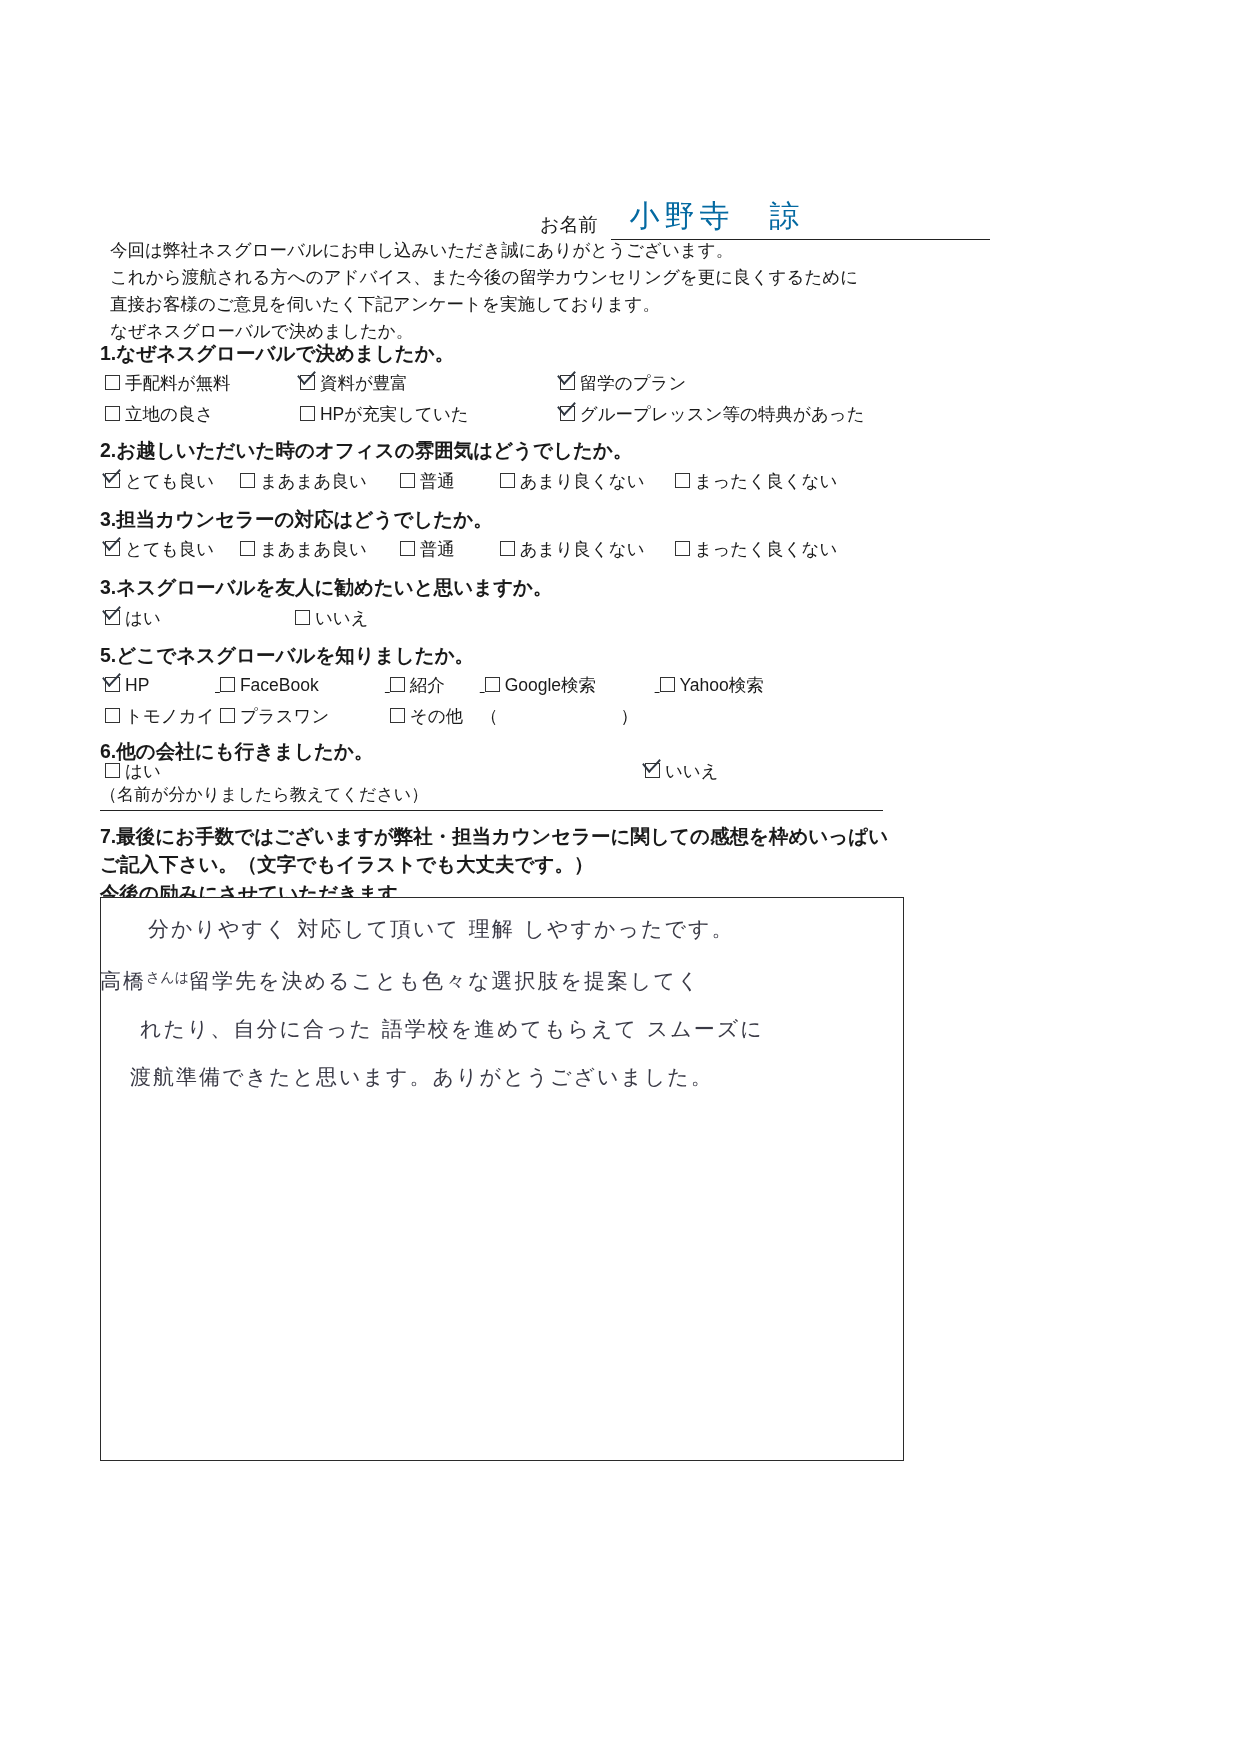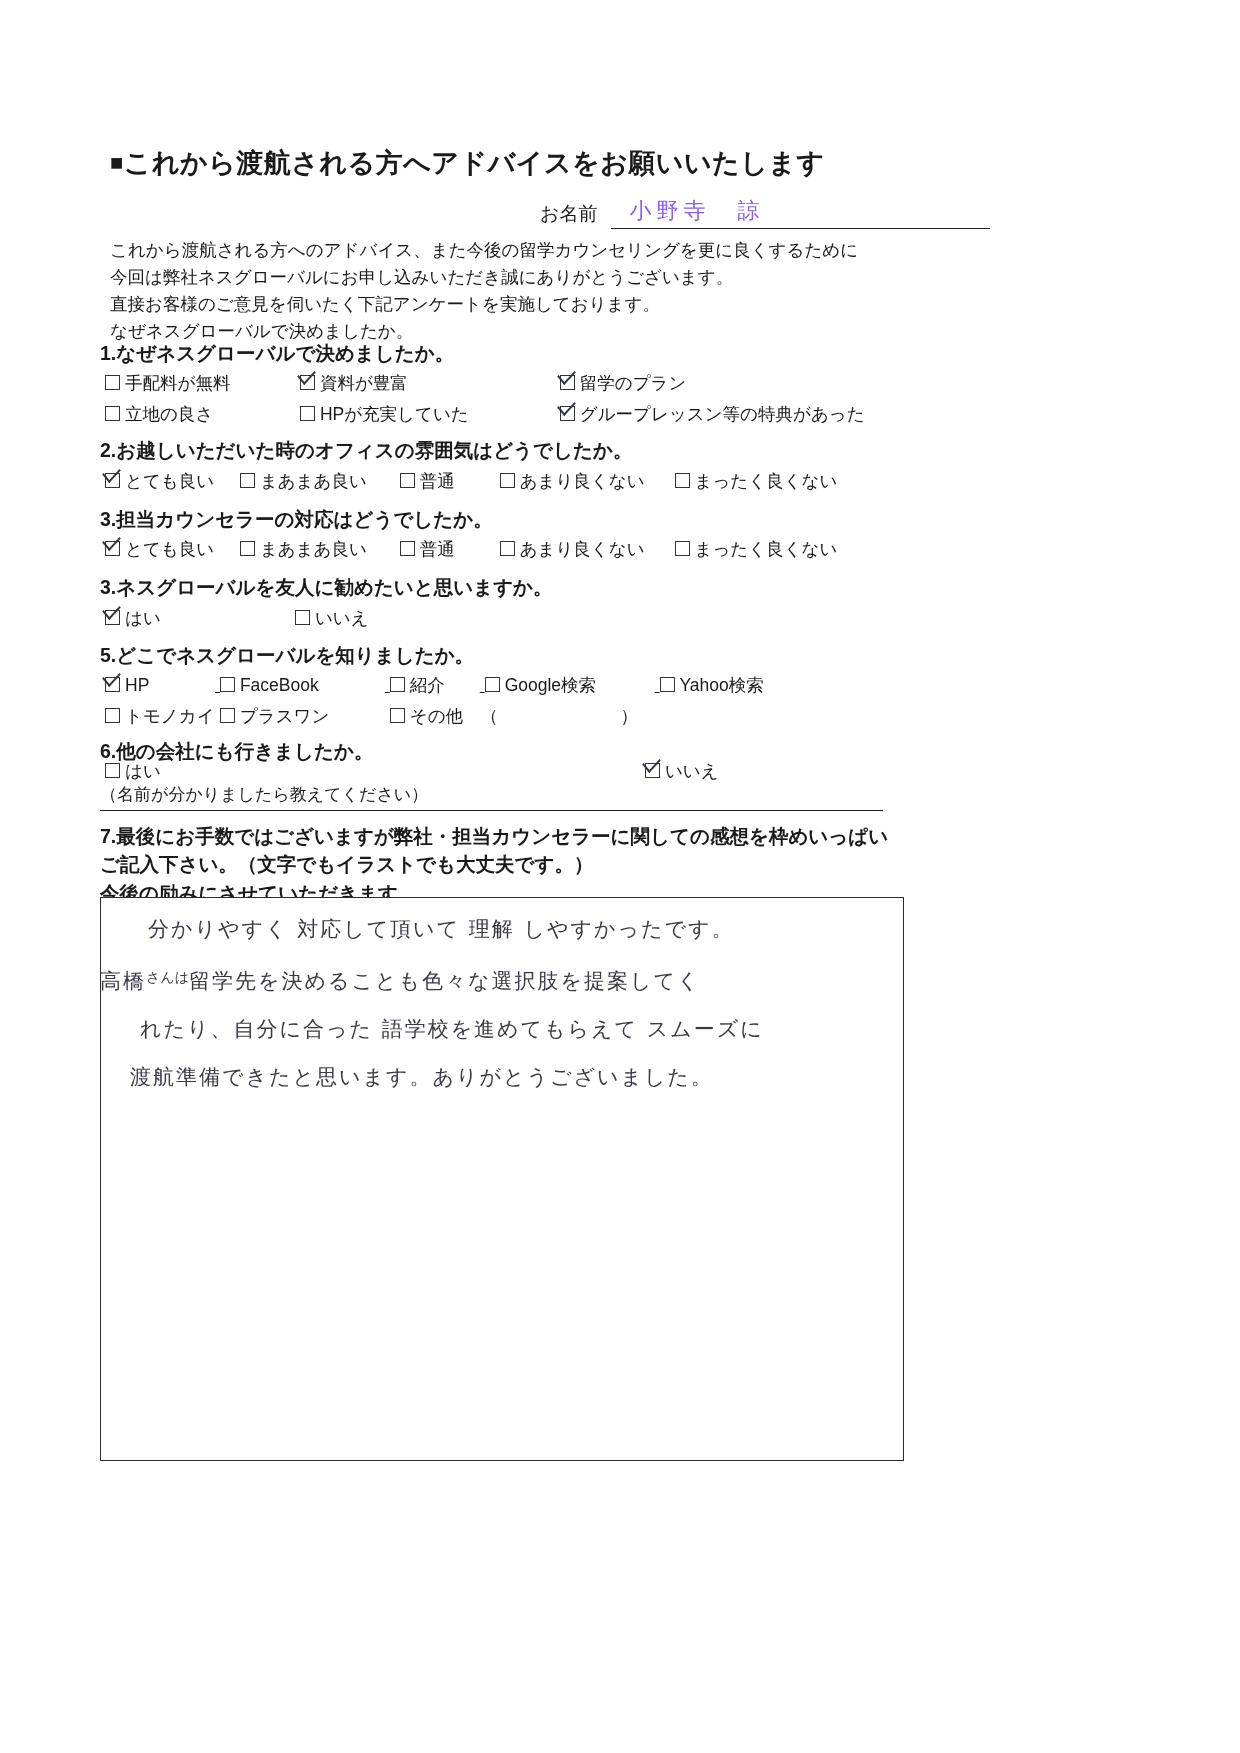--- a/index.html
+++ b/index.html
@@ -48,22 +48,22 @@
   .name-label {
     white-space: nowrap;
     padding-bottom: 2px;
   }
   .name-value {
     flex: 1;
     border-bottom: 1.6px solid #222;
     margin-left: 14px;
     padding: 0 0 2px 18px;
     font-family: "DejaVu Sans", sans-serif;
-    font-size: 22px;
-    color: #8b5cf6;
+    font-size: 30px;
+    color: #0369a1;
     letter-spacing: 5px;
     min-height: 26px;
   }
   
   .intro {
     position: absolute;
     left: 110px;
     top: 237px;
     font-size: 17.5px;
     line-height: 1.55;
@@ -161,32 +161,29 @@
     font-size: 14px;
     letter-spacing: 0;
     vertical-align: 6px;
   }
 </style>
 </head>
 <body>
 
 <div class="page">
 
-  <div class="title-row">
-    <span class="title-mark">■</span><span>これから渡航される方へアドバイスをお願いいたします</span>
-  </div>
 
   <div class="name-row">
     <span class="name-label">お名前</span>
     <span class="name-value">小野寺　諒</span>
   </div>
 
   <div class="intro">
+    <div>今回は弊社ネスグローバルにお申し込みいただき誠にありがとうございます。</div>
     <div>これから渡航される方へのアドバイス、また今後の留学カウンセリングを更に良くするために</div>
-    <div>今回は弊社ネスグローバルにお申し込みいただき誠にありがとうございます。</div>
     <div>直接お客様のご意見を伺いたく下記アンケートを実施しております。</div>
     <div>なぜネスグローバルで決めましたか。</div>
   </div>
 
   <div class="q" style="top:340px;">1.なぜネスグローバルで決めましたか。</div>
   <div class="opts" style="top:371px;">
     <span class="opt" style="width:190px;"><span class="box"></span><span>手配料が無料</span></span>
     <span class="opt" style="width:255px;"><span class="box checked"></span><span>資料が豊富</span></span>
     <span class="opt"><span class="box checked"></span><span>留学のプラン</span></span>
   </div>

